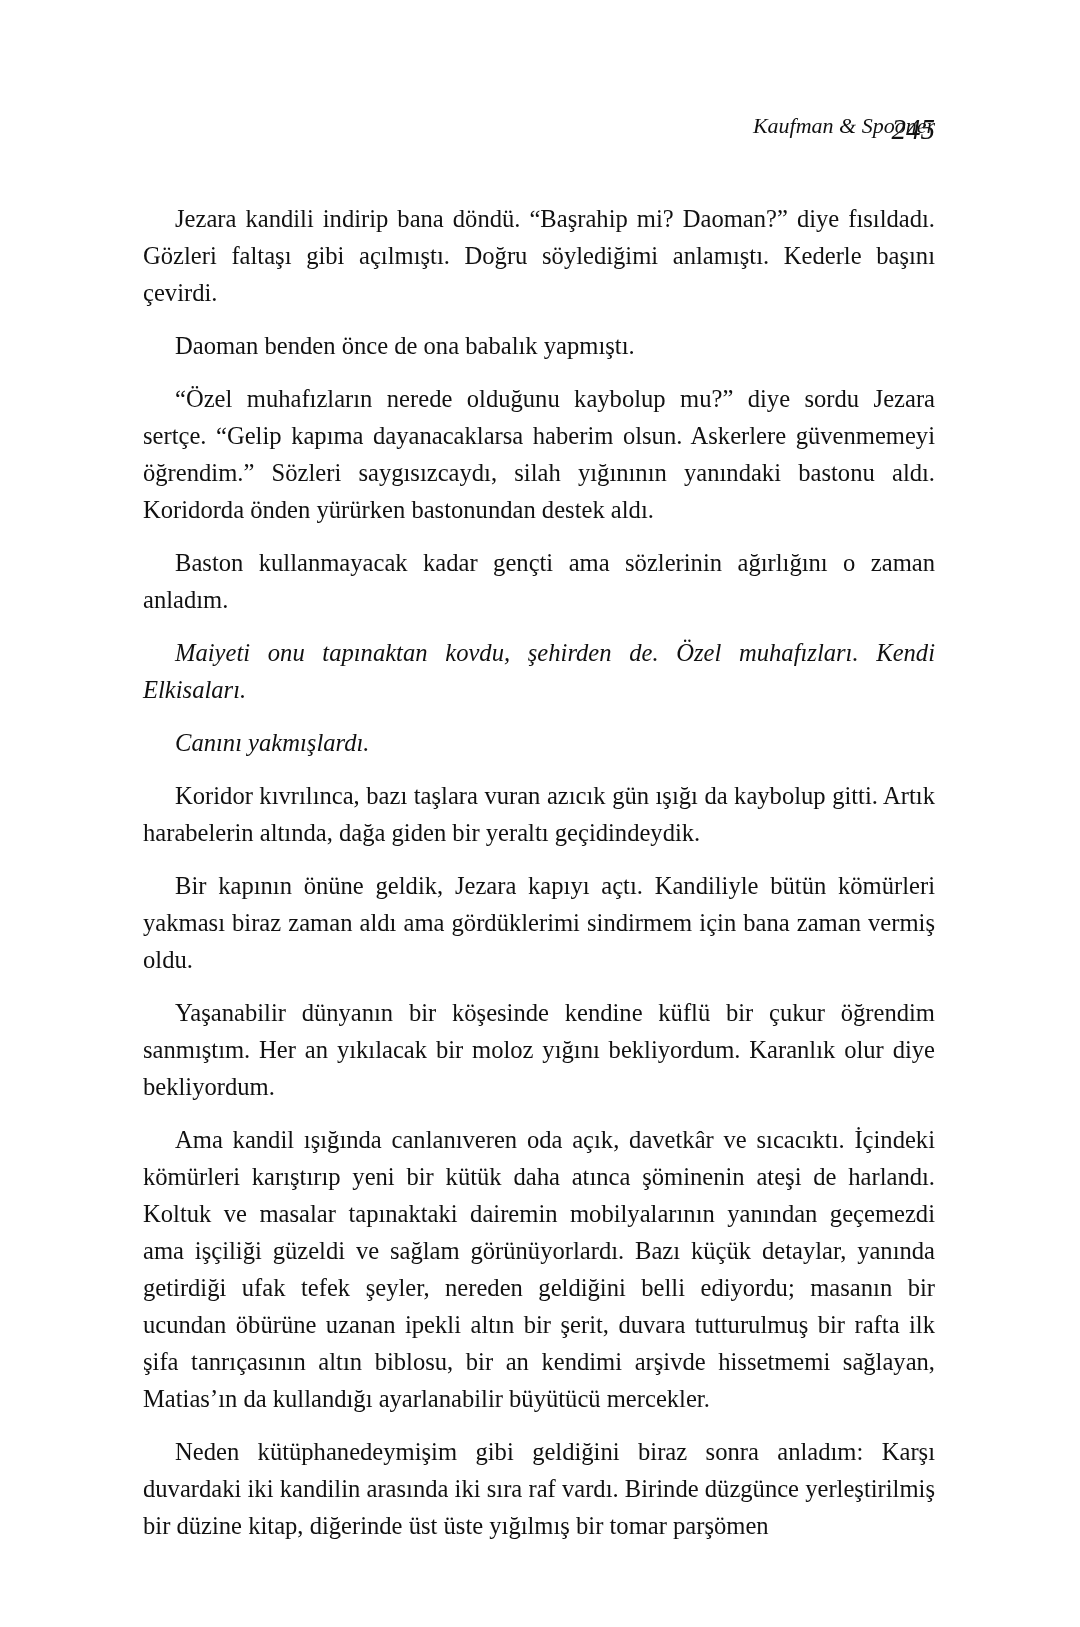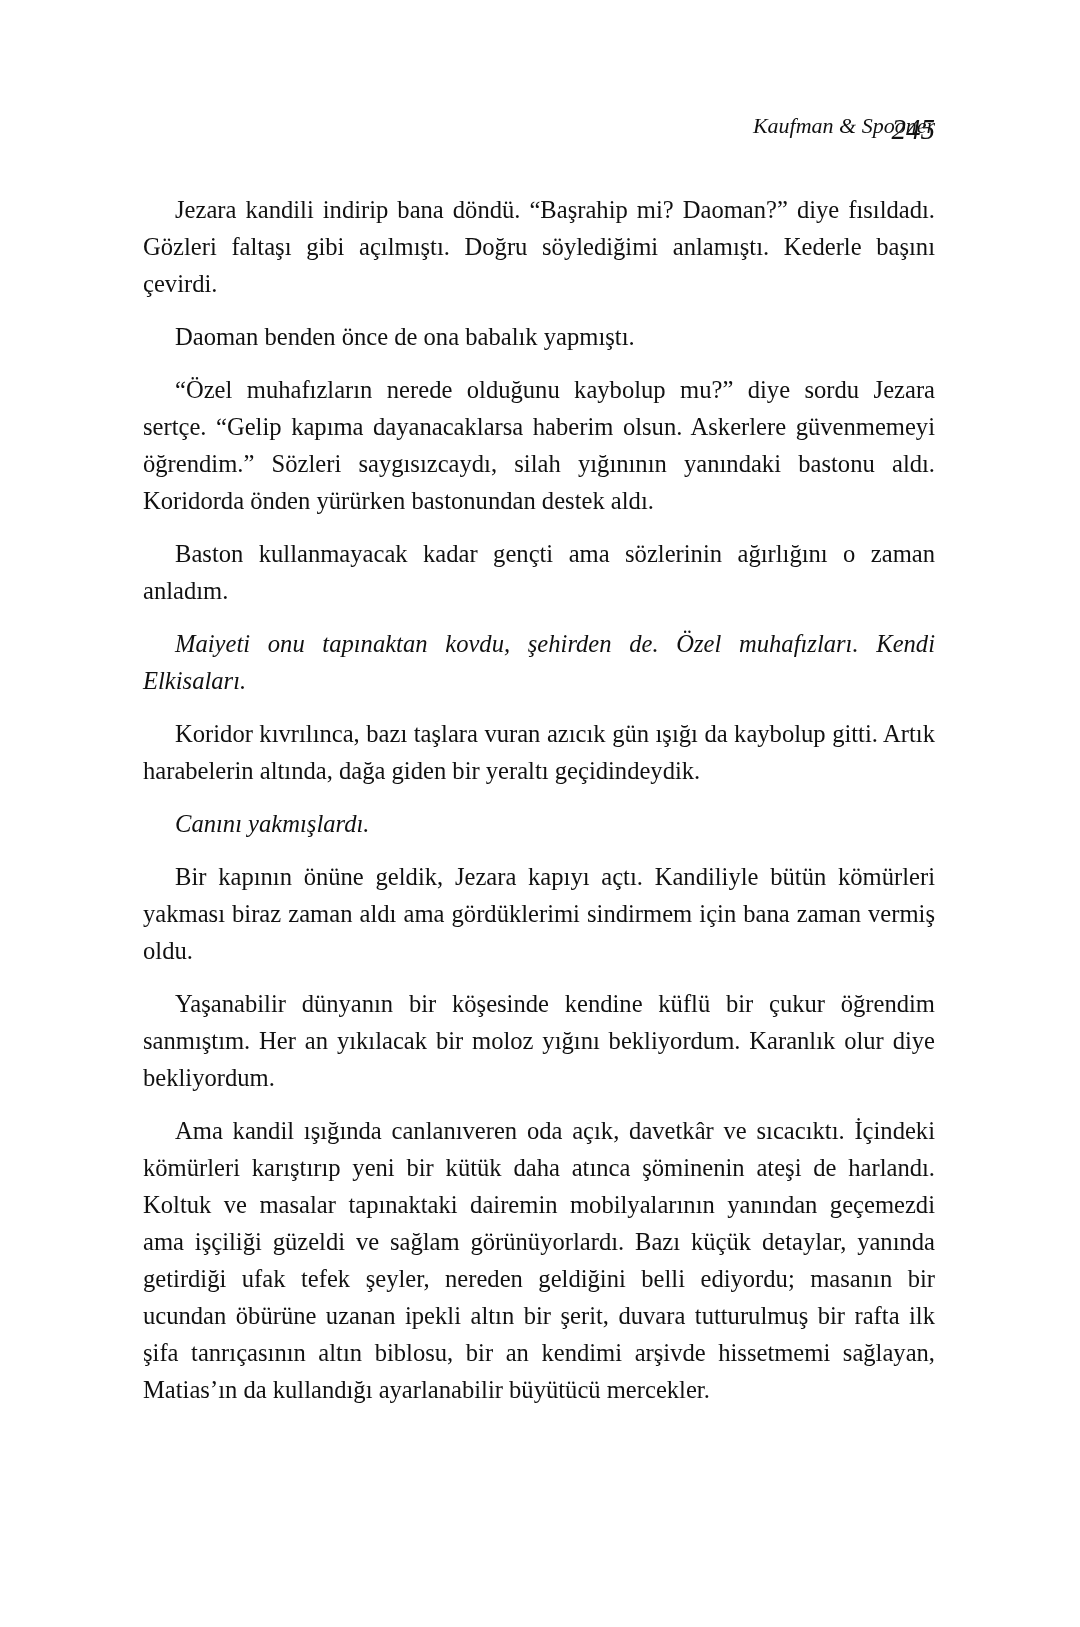--- a/index.html
+++ b/index.html
@@ -6,35 +6,36 @@
   body { width: 1080px; height: 1627px; position: relative; overflow: hidden;
          font-family: "DejaVu Serif", "Liberation Serif", serif; color: #111; }
   .header { position: absolute; top: 113px; left: 143px; width: 792px; height: 36px; }
   .running-title { position: absolute; left: 0; right: 0; text-align: right;
          font-style: italic; font-size: 22px; font-family: "Liberation Serif", serif; }
   .page-number { position: absolute; right: 0; top: 0; font-size: 29px;
          font-family: "Liberation Serif", serif; font-style: italic; }
   .body-text { position: absolute; top: 188px; left: 143px; width: 792px;
          font-family: "Liberation Serif", serif; font-size: 24.6px; line-height: 37px;
          text-align: justify; }
-  .para { margin: 3px 0 16px 0; text-indent: 32px; hyphens: manual; }
+  .para { margin: 12px 0 16px 0; text-indent: 32px; hyphens: manual; }
   .para.italic { font-style: italic; }
 </style>
 </head>
 <body>
 
 <div class="header">
   <div class="running-title">Kaufman &amp; Spooner</div>
   <div class="page-number">245</div>
 </div>
 
 <div class="body-text">
   <p class="para">Jezara kandili indirip bana döndü. “Başrahip mi? Daoman?” diye fısıldadı. Gözleri faltaşı gibi açılmıştı. Doğru söylediğimi anlamıştı. Kederle başını çevirdi.</p>
   <p class="para">Daoman benden önce de ona babalık yapmıştı.</p>
   <p class="para">“Özel muhafızların nerede olduğunu kaybolup mu?” diye sordu Jezara sertçe. “Gelip kapıma dayanacaklarsa haberim olsun. Askerlere güvenmemeyi öğrendim.” Sözleri saygısızcaydı, silah yığınının yanındaki bastonu aldı. Koridorda önden yürürken bastonundan destek aldı.</p>
   <p class="para">Baston kullanmayacak kadar gençti ama sözlerinin ağırlığını o zaman anladım.</p>
   <p class="para italic">Maiyeti onu tapınaktan kovdu, şehirden de. Özel muhafızları. Kendi Elkisaları.</p>
+  <p class="para italic">Canını yakmışlardı.</p>
   <p class="para">Koridor kıvrılınca, bazı taşlara vuran azıcık gün ışığı da kaybolup gitti. Artık harabelerin altında, dağa giden bir yeraltı geçidindeydik.</p>
-  <p class="para italic">Canını yakmışlardı.</p>
   <p class="para">Bir kapının önüne geldik, Jezara kapıyı açtı. Kandiliyle bütün kömürleri yakması biraz zaman aldı ama gördüklerimi sindirmem için bana zaman vermiş oldu.</p>
   <p class="para">Yaşanabilir dünyanın bir köşesinde kendine küflü bir çukur öğrendim sanmıştım. Her an yıkılacak bir moloz yığını bekliyordum. Karanlık olur diye bekliyordum.</p>
   <p class="para">Ama kandil ışığında canlanıveren oda açık, davetkâr ve sıcacıktı. İçindeki kömürleri karıştırıp yeni bir kütük daha atınca şöminenin ateşi de harlandı. Koltuk ve masalar tapınaktaki dairemin mobilyalarının yanından geçemezdi ama işçiliği güzeldi ve sağlam görünüyorlardı. Bazı küçük detaylar, yanında getirdiği ufak tefek şeyler, nereden geldiğini belli ediyordu; masanın bir ucundan öbürüne uzanan ipekli altın bir şerit, duvara tutturulmuş bir rafta ilk şifa tanrıçasının altın biblosu, bir an kendimi arşivde hissetmemi sağlayan, Matias’ın da kullandığı ayarlanabilir büyütücü mercekler.</p>
+  <p class="para">Neden kütüphanedeymişim gibi geldiğini biraz sonra anladım: Karşı duvardaki iki kandilin arasında iki sıra raf vardı. Birinde düzgünce yerleştirilmiş bir düzine kitap, diğerinde üst üste yığılmış bir tomar parşömen</p>
 </div>
 
 </body></html>

